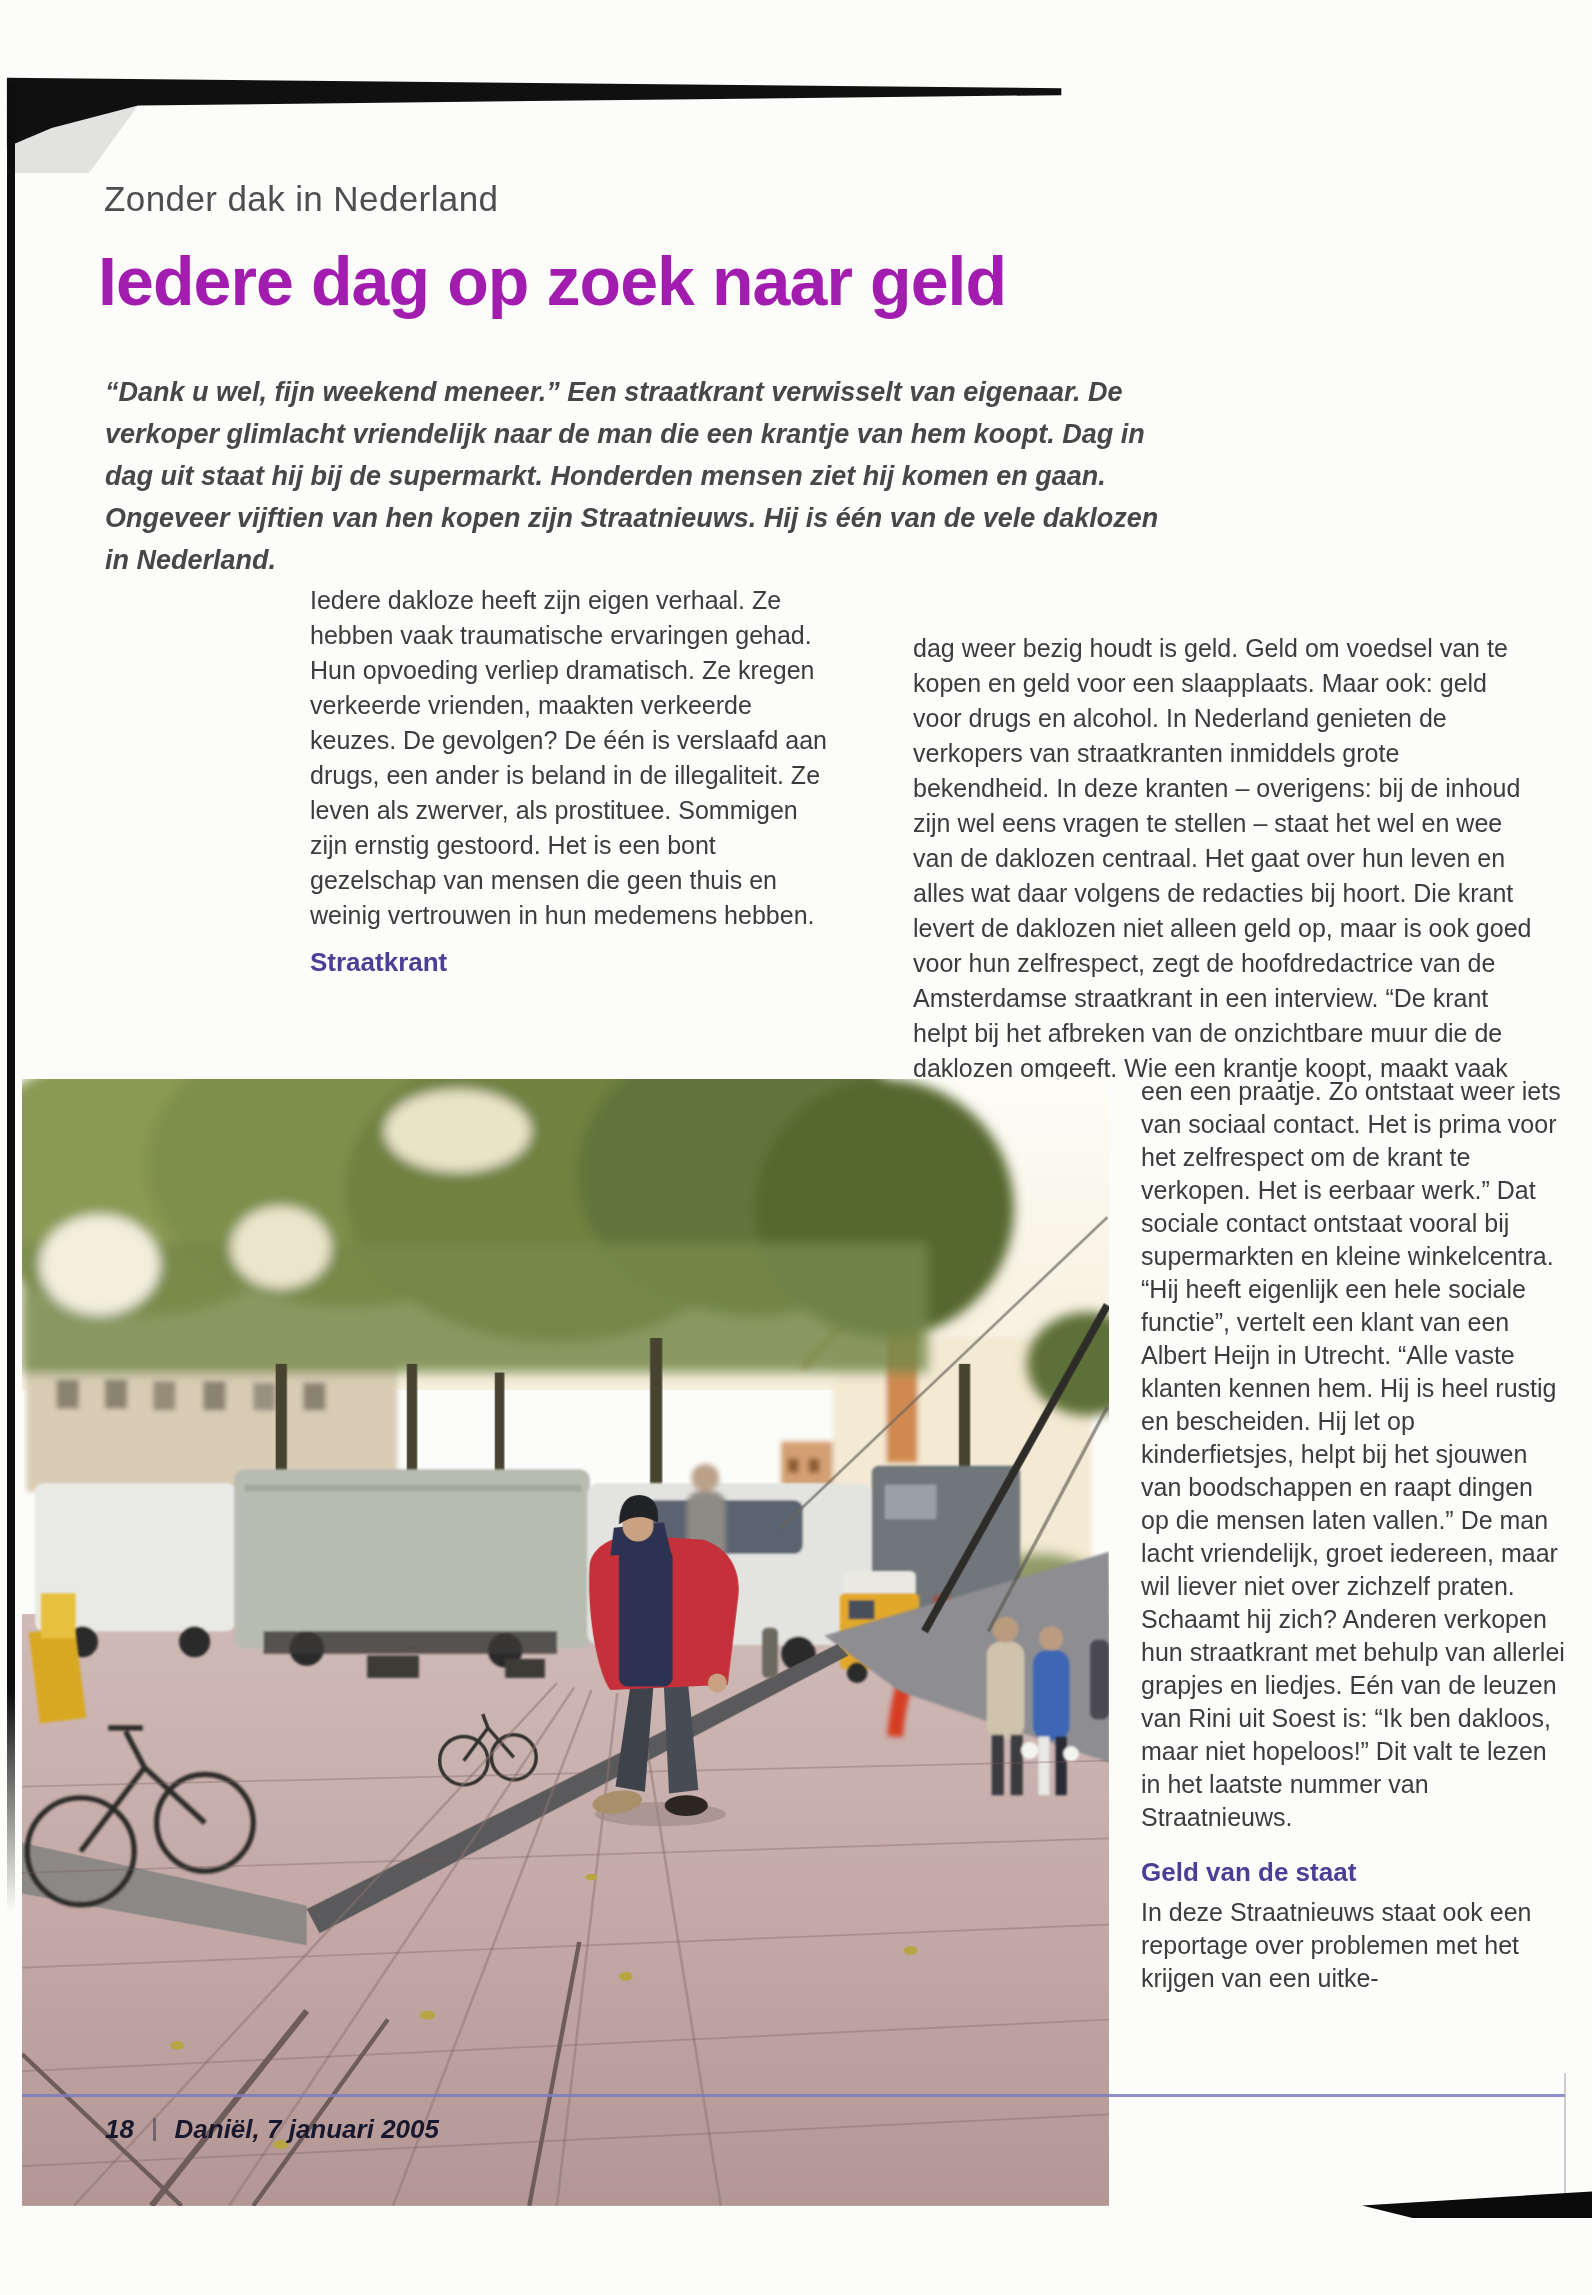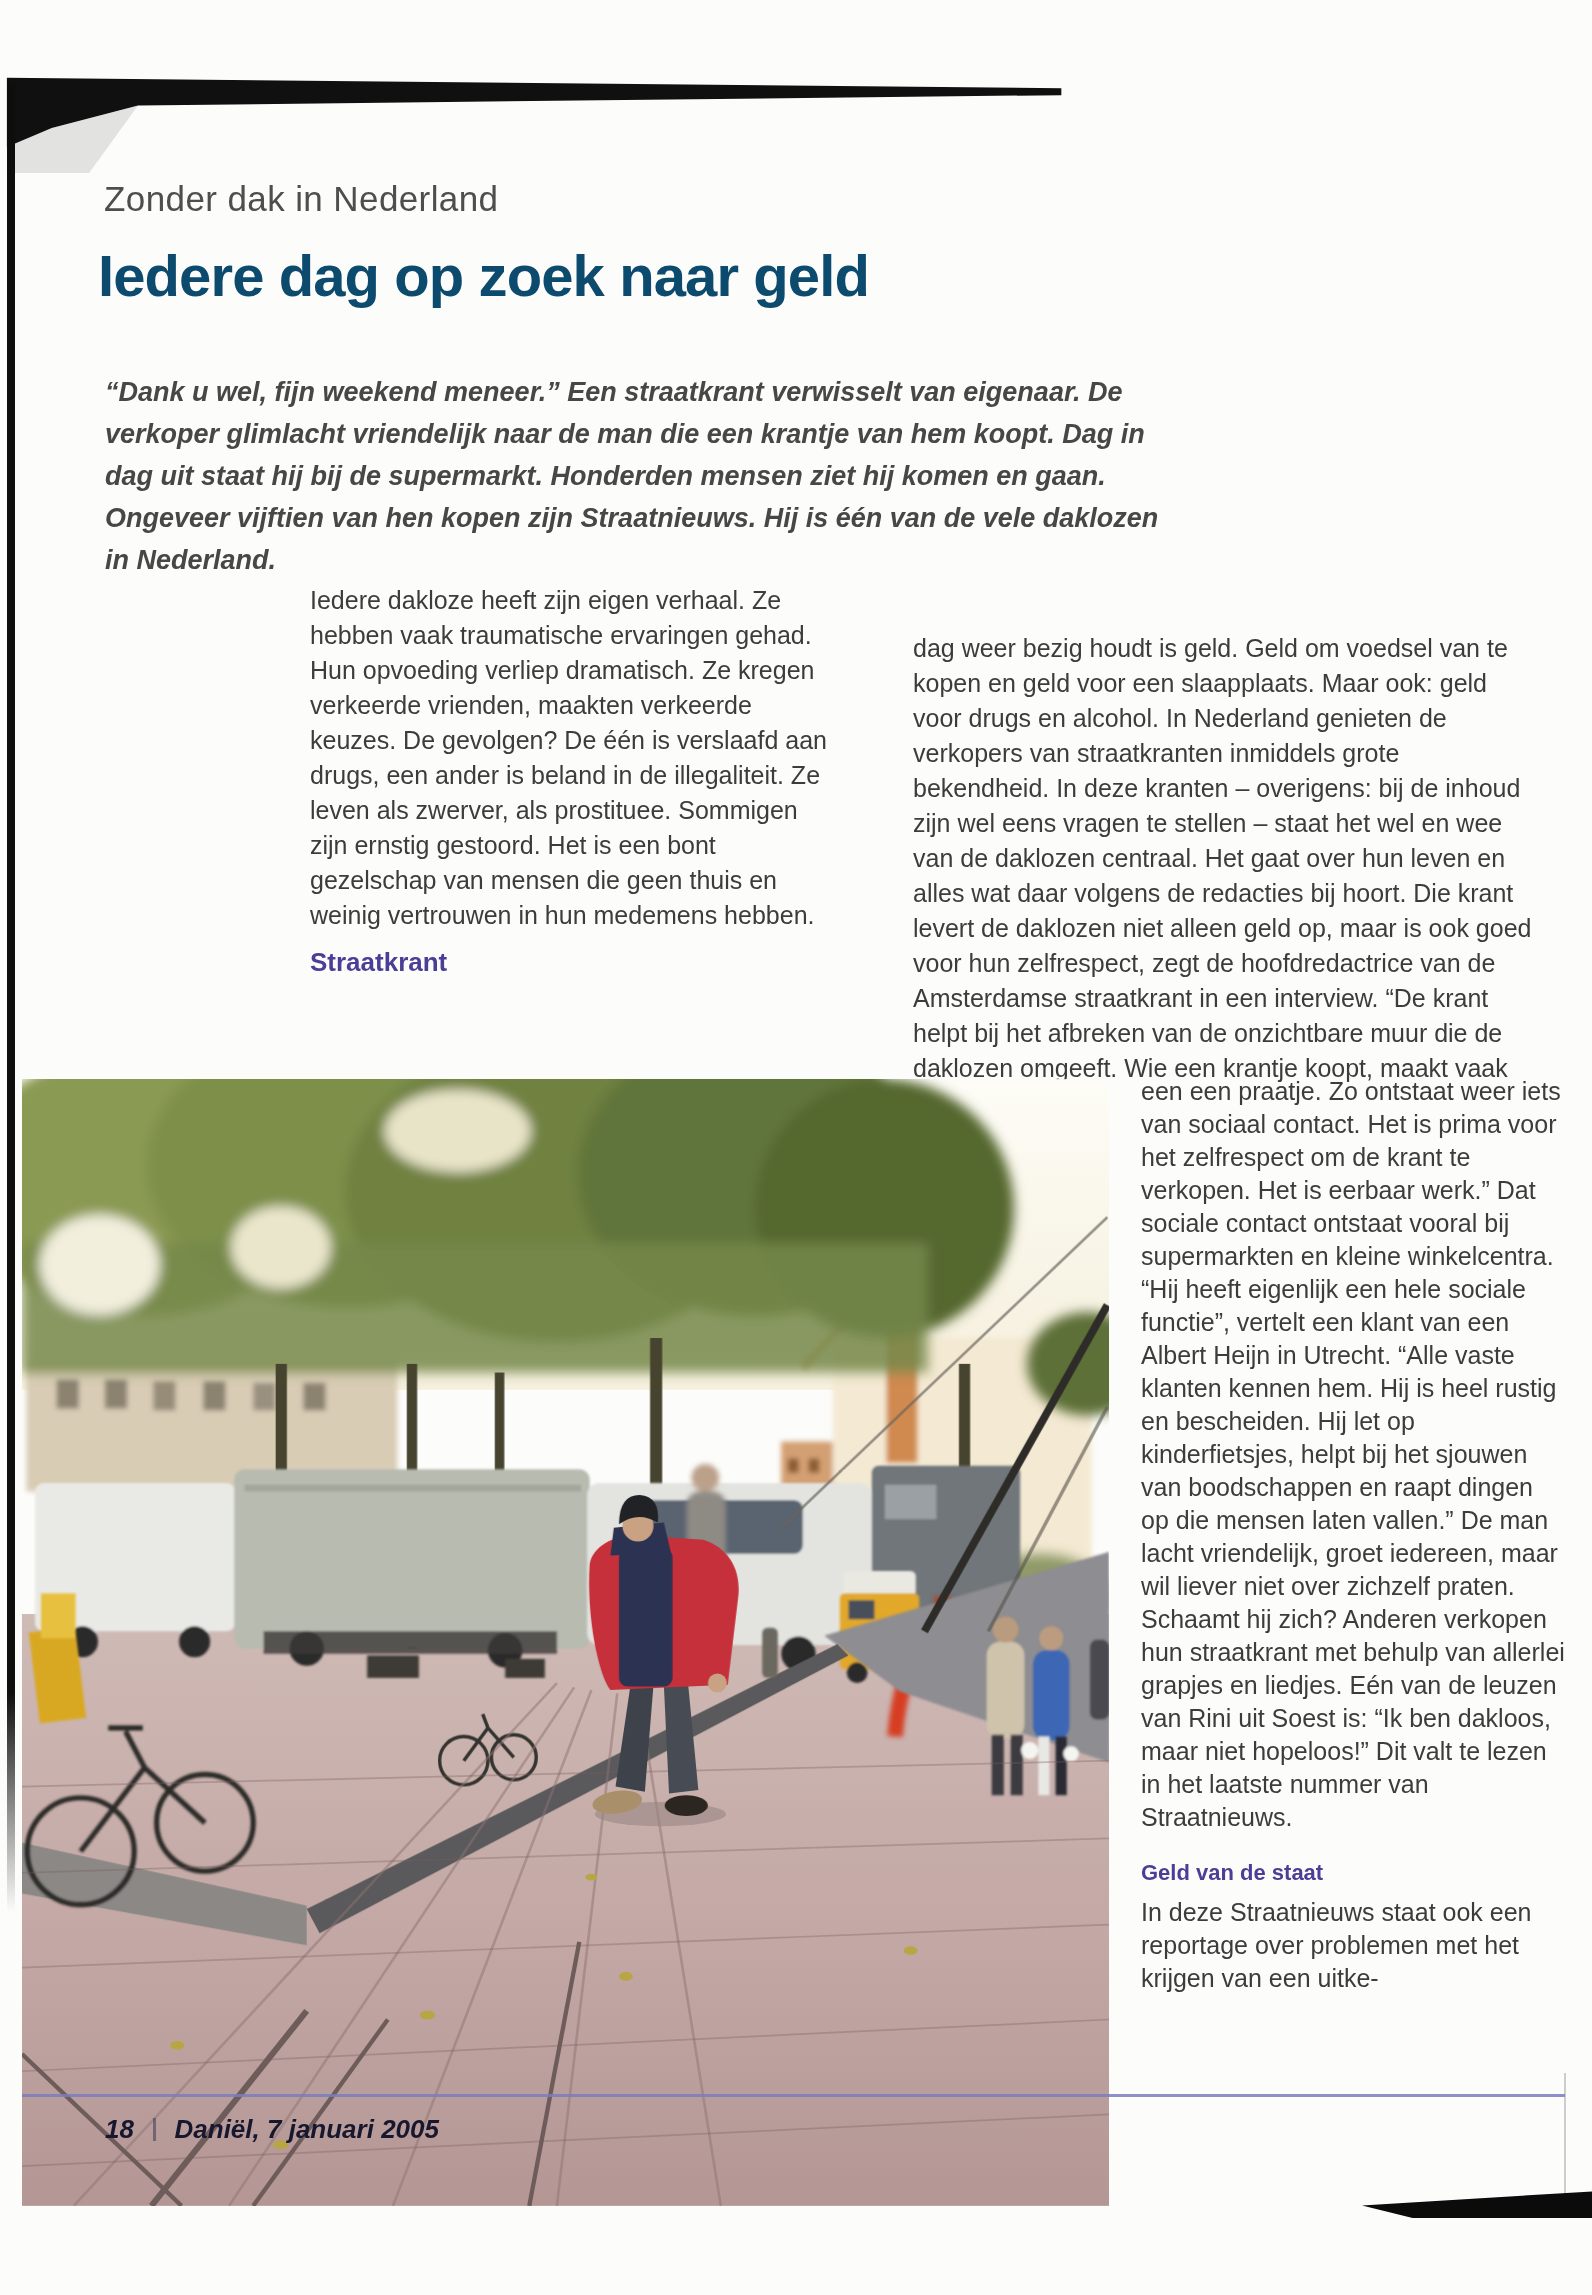--- a/index.html
+++ b/index.html
@@ -7,31 +7,31 @@
         font-family:"Liberation Sans", sans-serif;color:#3c3c3c;}
   
   .edge-left{position:absolute;left:7px;top:83px;width:7.8px;height:1829px;
              background:linear-gradient(#0e0e0e 88%, rgba(14,14,14,0));}
   .edge-right{position:absolute;left:1564px;top:2073px;width:1.7px;height:135px;background:#bdbdbd;opacity:.75;}
   .wedge-br{position:absolute;left:1362px;top:2190px;width:230px;height:28px;background:#0b0b0b;
             clip-path:polygon(0% 55%,100% 5%,100% 100%,22% 100%);}
   svg.artifact-top{position:absolute;left:0;top:0;}
   
   .kicker{position:absolute;left:104px;top:179px;font-size:35px;color:#4e4e4e;letter-spacing:0.4px;}
-  .title{position:absolute;left:98px;top:242px;font-size:58px;font-weight:bold;letter-spacing:-0.9px;color:#0c4a6e;margin:0;}
+  .title{position:absolute;left:98px;top:242px;font-size:68px;font-weight:bold;letter-spacing:-0.9px;color:#a21caf;margin:0;}
   .intro{position:absolute;left:105px;top:371px;width:1066px;font-size:27px;line-height:42px;
          font-weight:bold;font-style:italic;color:#474747;margin:0;}
   .col-left{position:absolute;left:310px;top:583px;width:531px;font-size:25px;line-height:35px;}
   .col-left p{margin:0 0 12px 0;}
   .col-right-wide{position:absolute;left:913px;top:583px;width:623px;font-size:25px;line-height:35px;margin-top:48px;}
   .col-right-wide p{margin:0;}
   .col-narrow{position:absolute;left:1141px;top:1075px;width:425px;font-size:25px;line-height:33px;}
   .col-narrow p{margin:0 0 10.4px 0;}
   .subhead{font-size:26px;font-weight:bold;color:#4a3e96;margin:5.2px 0 7px 0;}
-  .subhead2{font-size:22px;font-weight:bold;color:#4a3e96;margin:22.4px 0 7px 0;}
+  .subhead2{font-size:26px;font-weight:bold;color:#4a3e96;margin:22.4px 0 7px 0;}
   
   .photo{position:absolute;left:21.6px;top:1079px;width:1087px;height:1127px;overflow:hidden;}
   
   .rule{position:absolute;left:21.6px;top:2094px;width:1543px;height:2.6px;background:#7b7bc0;opacity:.85;}
   .footer{position:absolute;left:105px;top:2114px;font-size:26px;font-weight:bold;font-style:italic;
           color:#17172e;display:flex;align-items:center;gap:19px;}
   .footer .sep{display:inline-block;width:2.6px;height:22.4px;background:#3a3a52;opacity:.55;}
 </style>
 </head>
 <body>

